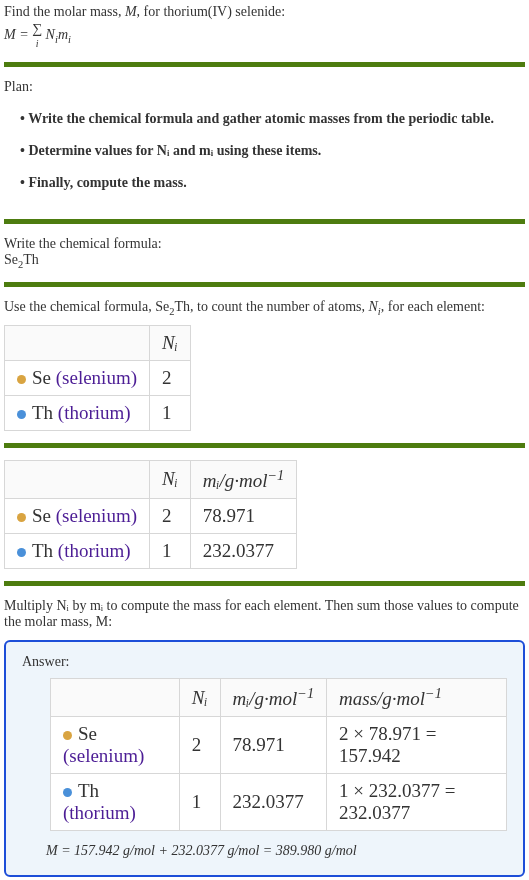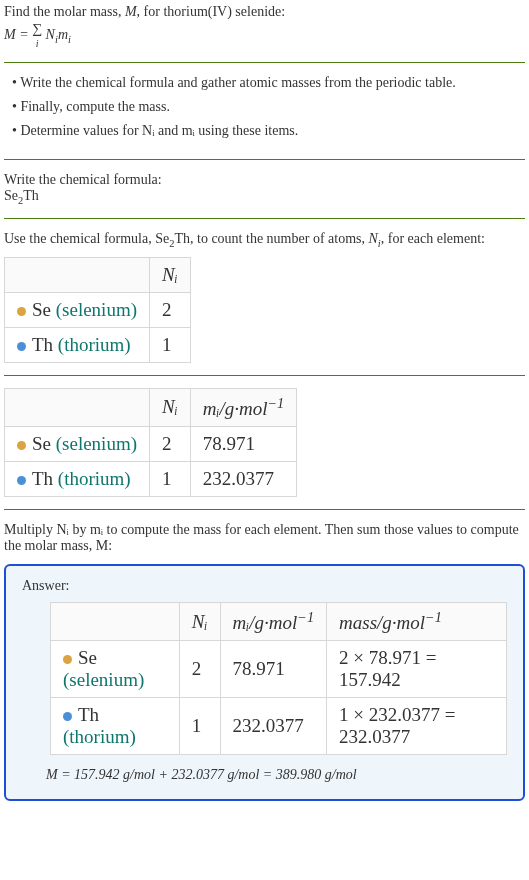--- a/index.html
+++ b/index.html
@@ -6,21 +6,21 @@
   font-family: Georgia, 'Times New Roman', serif;
   font-size: 14px;
   color: #333;
   margin: 0;
   padding: 4px;
   width: 529px;
   box-sizing: border-box;
   background: #fff;
 }
 .section {
-  border-bottom: 1px solid #4d7c0f;
+  border-bottom: 5px solid #4d7c0f;
   padding-bottom: 12px;
   margin-bottom: 12px;
 }
 .section.last {
   border-bottom: none;
 }
 .formula-line {
   font-style: italic;
   margin-top: 2px;
 }
@@ -57,21 +57,21 @@
 .dot {
   display:inline-block;
   width:9px; height:9px;
   border-radius:50%;
   margin-right:6px;
   vertical-align: middle;
 }
 .dot.se { background:#d9a441; }
 .dot.th { background:#4a90d9; }
 .el-name { color:#333; }
-.el-label { color:#0f766e; }
+.el-label { color:#4c1d95; }
 .answer-box {
   border:2px solid #1d4ed8;
   border-radius:6px;
   background:#eef5fb;
   padding:12px 16px 16px 16px;
 }
 .answer-title {
   color:#333;
   margin-bottom:8px;
 }
@@ -82,43 +82,45 @@
 .answer-final {
   margin-left:24px;
   margin-top:12px;
   font-style: italic;
 }
 .plan-list {
   margin:4px 0 0 0;
   padding:0;
 }
 .plan-list div {
-  margin:8px;
+  margin:16px;
+  font-weight:bold;
 }
 .ital {font-style: italic;}
 .center {text-align:center;}
 </style>
 </head>
 <body>
 
 <div class="section">
   <div>
     <span>Find the molar mass, </span><span class="ital">M</span><span>, for thorium(IV) selenide:</span>
   </div>
   <div class="formula-line">
     <span class="ital">M</span><span> = </span><span class="sigma"><span class="top">∑</span><br><span class="bot">i</span></span>
     <span class="ital"><span>N</span><sub>i</sub><span>m</span><sub>i</sub></span>
   </div>
 </div>
 
 <div class="section">
+  <div>Plan:</div>
   <div class="plan-list">
     <div>• Write the chemical formula and gather atomic masses from the periodic table.</div>
+    <div>• Determine values for Nᵢ and mᵢ using these items.</div>
     <div>• Finally, compute the mass.</div>
-    <div>• Determine values for Nᵢ and mᵢ using these items.</div>
   </div>
 </div>
 
 <div class="section">
   <div>Write the chemical formula:</div>
   <div>
     <span>Se</span><sub>2</sub><span>Th</span>
   </div>
 </div>
 

